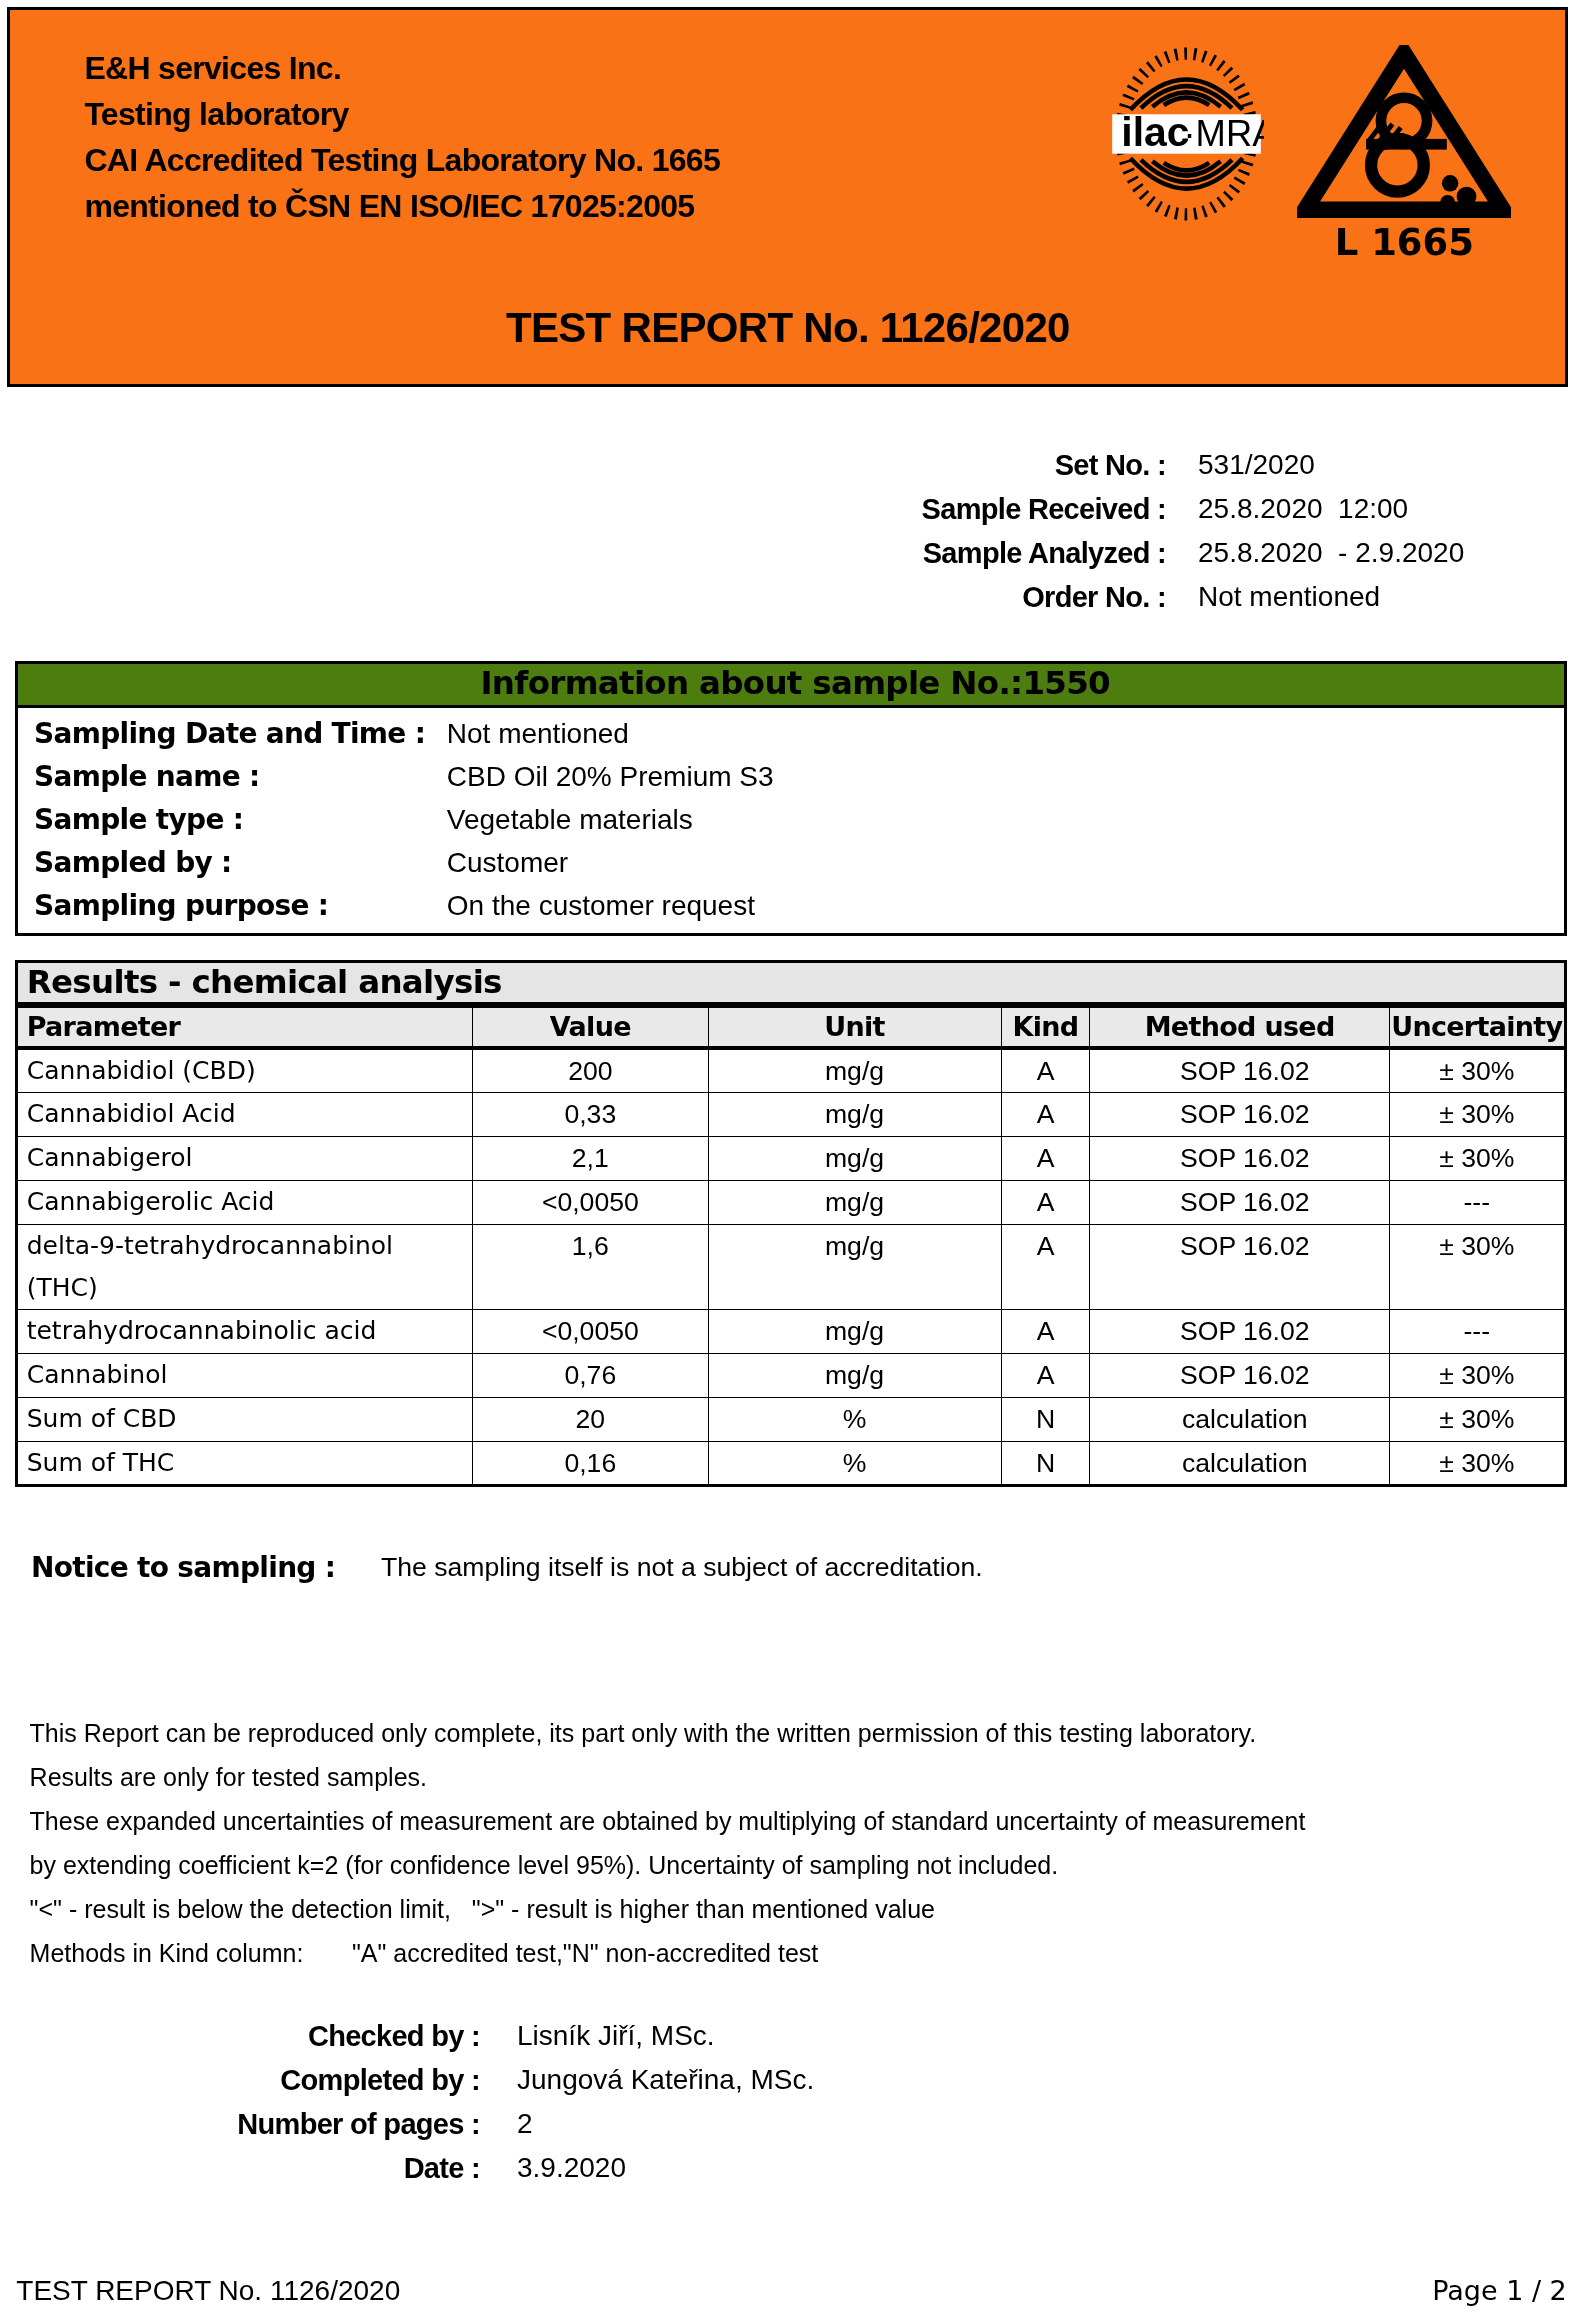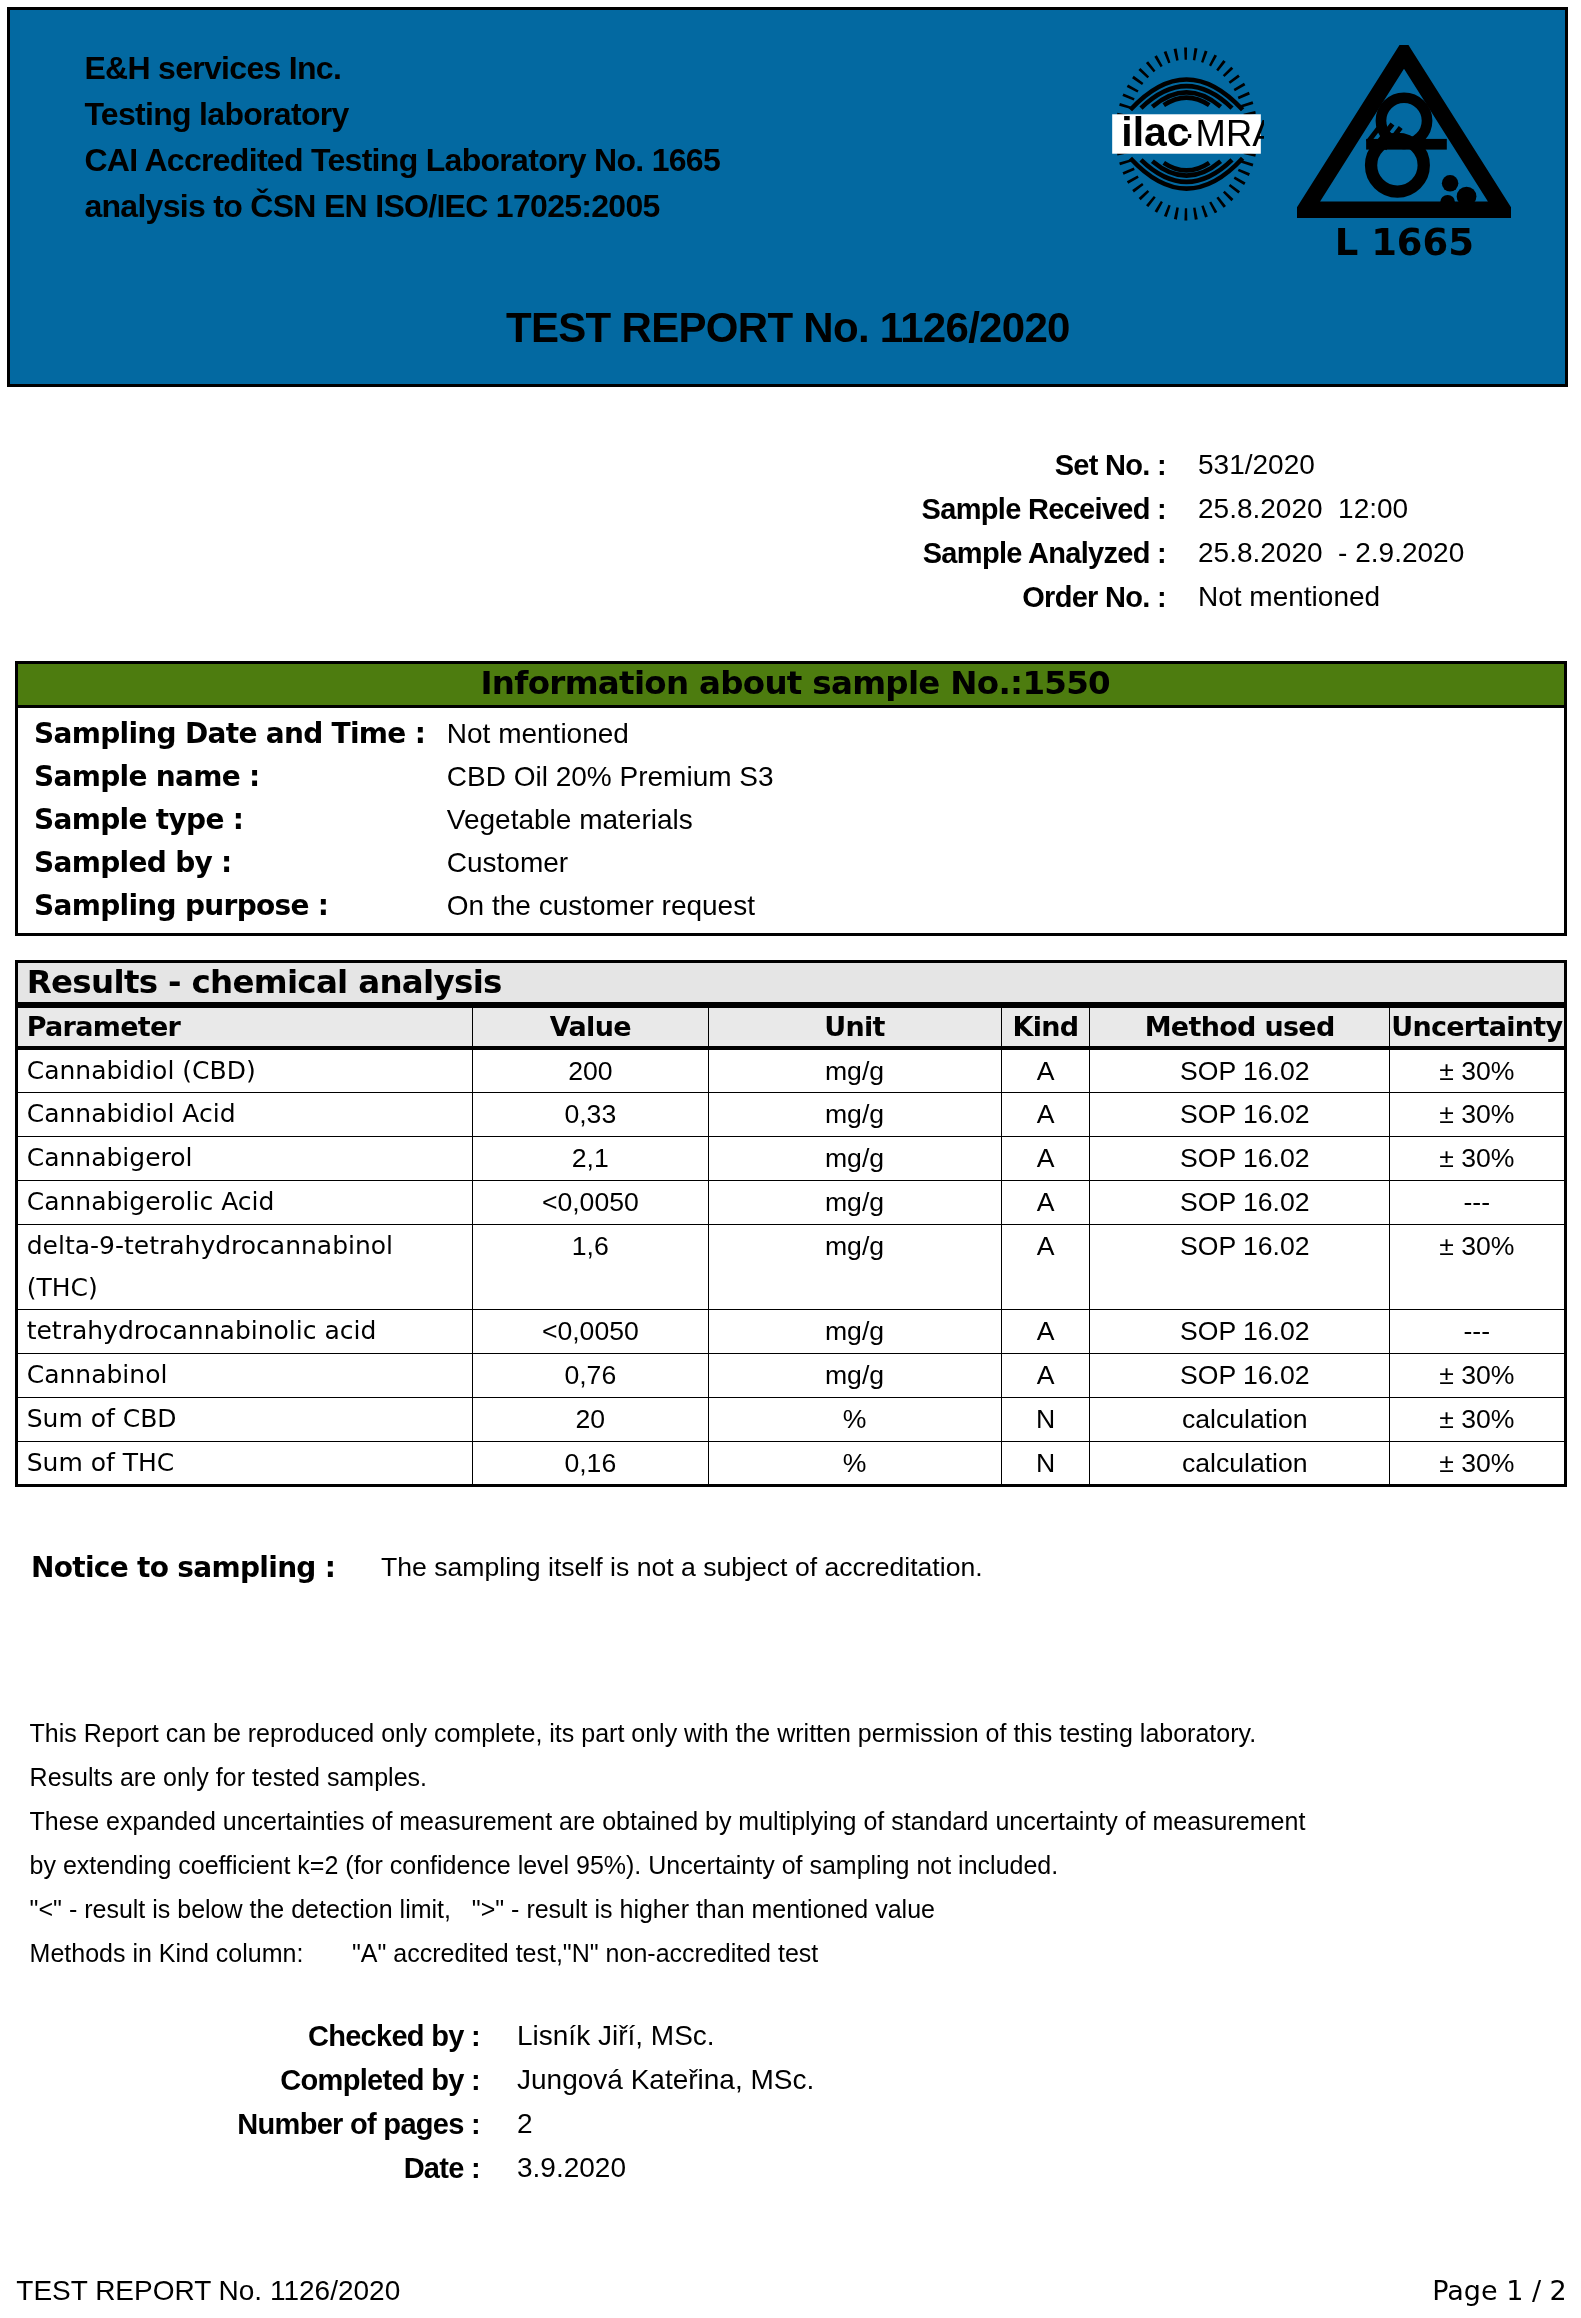--- a/index.html
+++ b/index.html
@@ -5,21 +5,21 @@
   * { box-sizing: border-box; margin: 0; padding: 0; }
   html,body { background:#ffffff; }
   body {
     width: 1582px; height: 2319px; position: relative;
     font-family: "Liberation Sans", sans-serif; color: #000;
   }
 
   
   .header-box {
     position:absolute; left:7.4px; top:7.4px; width:1561px; height:380px;
-    border:3.7px solid #000; background:#0369a1;
+    border:3.7px solid #000; background:#f97316;
   }
   .company {
     position:absolute; left:74px; top:35px;
     font-weight:bold; font-size:32px; line-height:46px; letter-spacing:-0.7px;
   }
   .report-title {
     position:absolute; left:0; right:0; top:294px; text-align:center;
     font-weight:bold; font-size:42px; letter-spacing:-0.7px;
   }
   .ilac-logo { position:absolute; left:1099px; top:33px; }
@@ -116,21 +116,21 @@
   }
 </style>
 </head>
 <body>
 
 <div class="header-box">
   <div class="company">
     <div>E&amp;H services Inc.</div>
     <div>Testing laboratory</div>
     <div>CAI Accredited Testing Laboratory No. 1665</div>
-    <div>analysis to ČSN EN ISO/IEC 17025:2005</div>
+    <div>mentioned to ČSN EN ISO/IEC 17025:2005</div>
   </div>
 
   <div class="ilac-logo">
     <svg width="155" height="182" viewBox="0 0 200 240">
       <g fill="none" stroke="#000">
         <ellipse cx="100" cy="120" rx="86" ry="106" stroke-width="16" stroke-dasharray="3.5 9"></ellipse>
         <path d="M26 88 Q100 8 174 88" stroke-width="6"></path>
         <path d="M40 86 Q100 28 160 86" stroke-width="6"></path>
         <path d="M55 84 Q100 46 145 84" stroke-width="6"></path>
         <path d="M70 82 Q100 62 130 82" stroke-width="6"></path>

